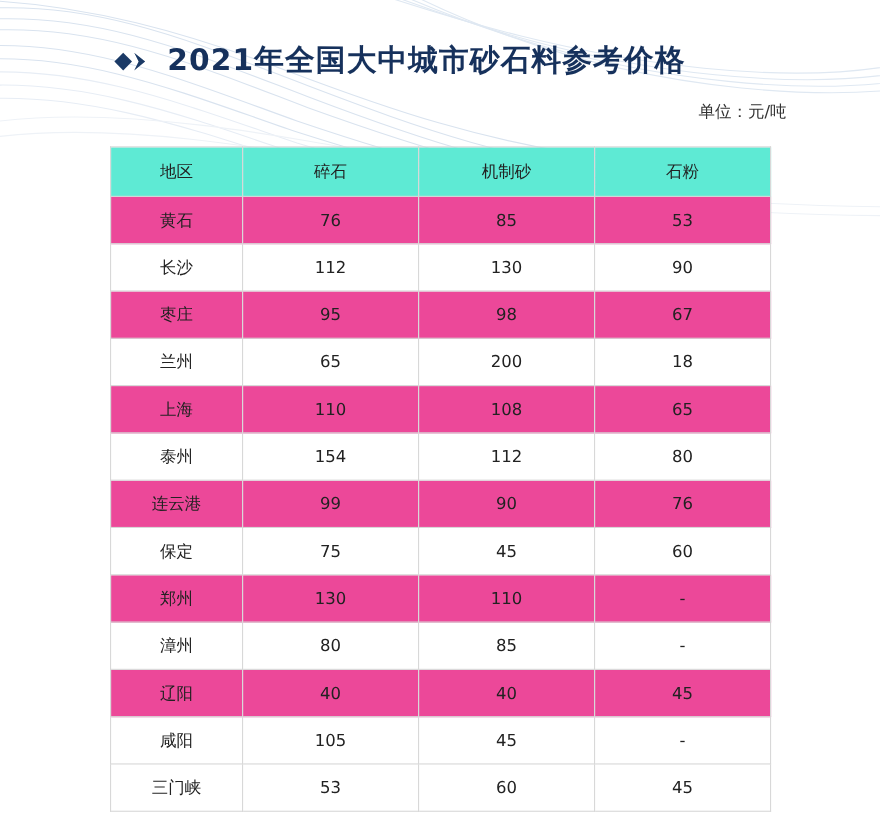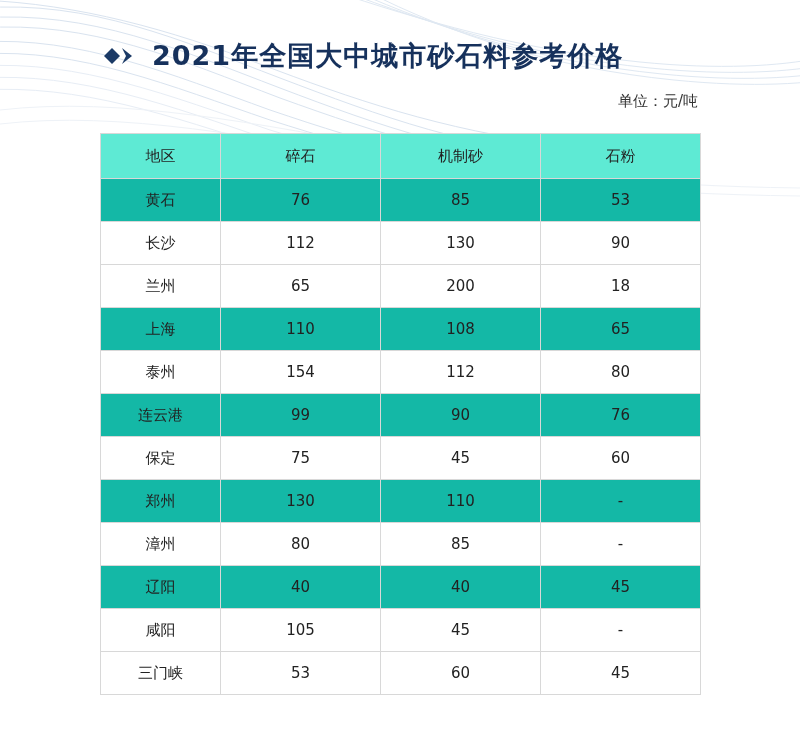--- a/index.html
+++ b/index.html
@@ -41,21 +41,21 @@
     top: 36px;
     font-size: 27px;
     font-weight: bold;
     color: #16315c;
     letter-spacing: 1px;
     white-space: nowrap;
     line-height: 40px;
   }
   .unit-label {
     position: absolute;
-    right: 102px;
+    right: 85px;
     top: 92px;
     font-size: 15px;
     color: #333333;
     z-index: 2;
   }
   .table-wrap {
     position: absolute;
     left: 100px;
     top: 133px;
     width: 600px;
@@ -72,21 +72,21 @@
     text-align: center;
     vertical-align: middle;
     font-size: 15px;
     color: #222222;
   }
   table.price-table tr.head td {
     height: 42px;
     background: #5eead4;
   }
   table.price-table tr.alt td {
-    background: #14b8a6;
+    background: #ec4899;
   }
   .col-region { width: 120px; }
   .col-a { width: 160px; }
   .col-b { width: 160px; }
   .col-c { width: 160px; }
 </style>
 </head>
 <body>
 
 <div class="page">
@@ -147,20 +147,26 @@
           <td>76</td>
           <td>85</td>
           <td>53</td>
         </tr>
         <tr>
           <td>长沙</td>
           <td>112</td>
           <td>130</td>
           <td>90</td>
         </tr>
+        <tr class="alt">
+          <td>枣庄</td>
+          <td>95</td>
+          <td>98</td>
+          <td>67</td>
+        </tr>
         <tr>
           <td>兰州</td>
           <td>65</td>
           <td>200</td>
           <td>18</td>
         </tr>
         <tr class="alt">
           <td>上海</td>
           <td>110</td>
           <td>108</td>

